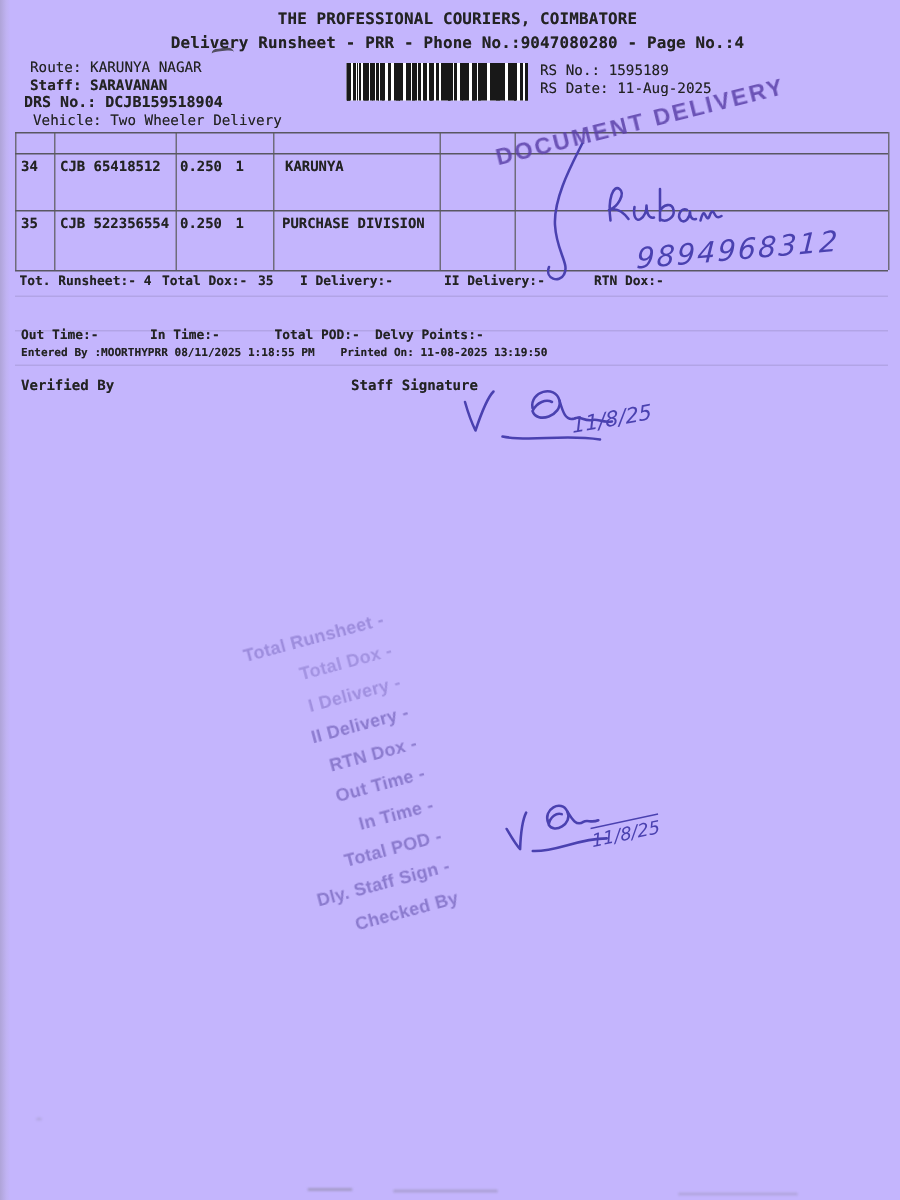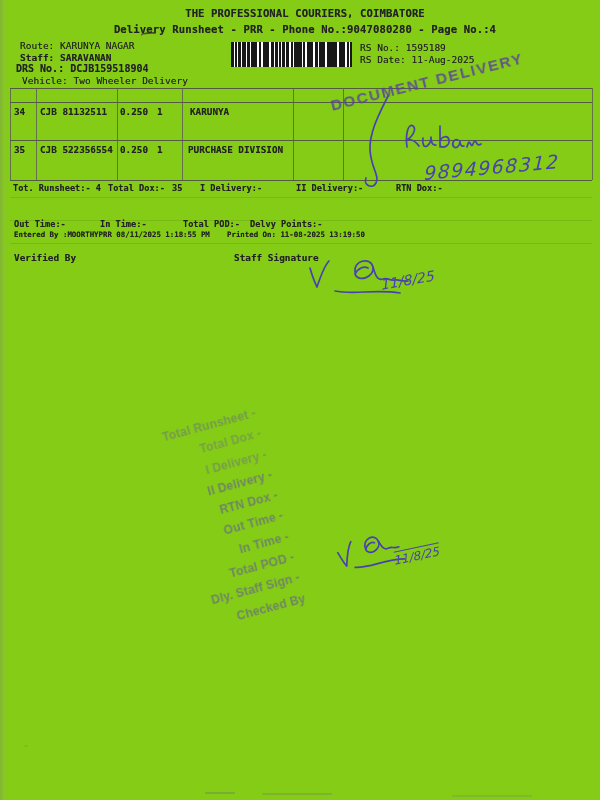--- a/index.html
+++ b/index.html
@@ -1,16 +1,16 @@
 <!DOCTYPE html>
 <html><head>
 <meta charset="utf-8">
 <style>
   html,body{margin:0;padding:0;background:#ffffff;}
-  .page{position:relative;width:600px;height:800px;background:#84cc16;overflow:hidden;
+  .page{position:relative;width:600px;height:800px;background:#c4b5fd;overflow:hidden;
         font-family:"DejaVu Sans Mono",monospace;color:#222;}
   .abs{position:absolute;}
   .doc{color:#232323;text-shadow:0 0 .4px rgba(40,40,40,.5);white-space:pre;}
   .b{font-weight:700;}
   
   .edge-left{left:0;top:0;width:7px;height:800px;
     background:linear-gradient(to right,rgba(120,120,120,.28),rgba(160,160,160,.12) 60%,transparent);}
   .smudge{background:rgba(110,110,110,.35);height:2px;border-radius:2px;filter:blur(.6px);}
   .pen-dash{left:141px;top:32px;width:15px;height:5px;border-top:2px solid rgba(45,45,45,.75);
     border-radius:60%/100%;transform:rotate(-5deg);}
@@ -87,21 +87,21 @@
   <div class="abs vline" style="left:36px;top:88px;height:92px;"></div>
   <div class="abs vline" style="left:117px;top:88px;height:92px;"></div>
   <div class="abs vline" style="left:182px;top:88px;height:92px;"></div>
   <div class="abs vline" style="left:293px;top:88px;height:92px;"></div>
   <div class="abs vline" style="left:343px;top:88px;height:92px;"></div>
   <div class="abs vline" style="left:592px;top:88px;height:92px;"></div>
 
 
   <div class="abs row" style="top:106px;">
     <span class="abs doc td b" style="left:14px;">34</span>
-    <span class="abs doc td b" style="left:40px;">CJB 81132511</span>
+    <span class="abs doc td b" style="left:40px;">CJB 65418512</span>
     <span class="abs doc td b" style="left:120px;">0.250</span>
     <span class="abs doc td b" style="left:157px;">1</span>
     <span class="abs doc td b" style="left:190px;">KARUNYA</span>
   </div>
 
   <div class="abs row" style="top:144px;">
     <span class="abs doc td b" style="left:14px;">35</span>
     <span class="abs doc td b" style="left:40px;">CJB 522356554</span>
     <span class="abs doc td b" style="left:120px;">0.250</span>
     <span class="abs doc td b" style="left:157px;">1</span>

